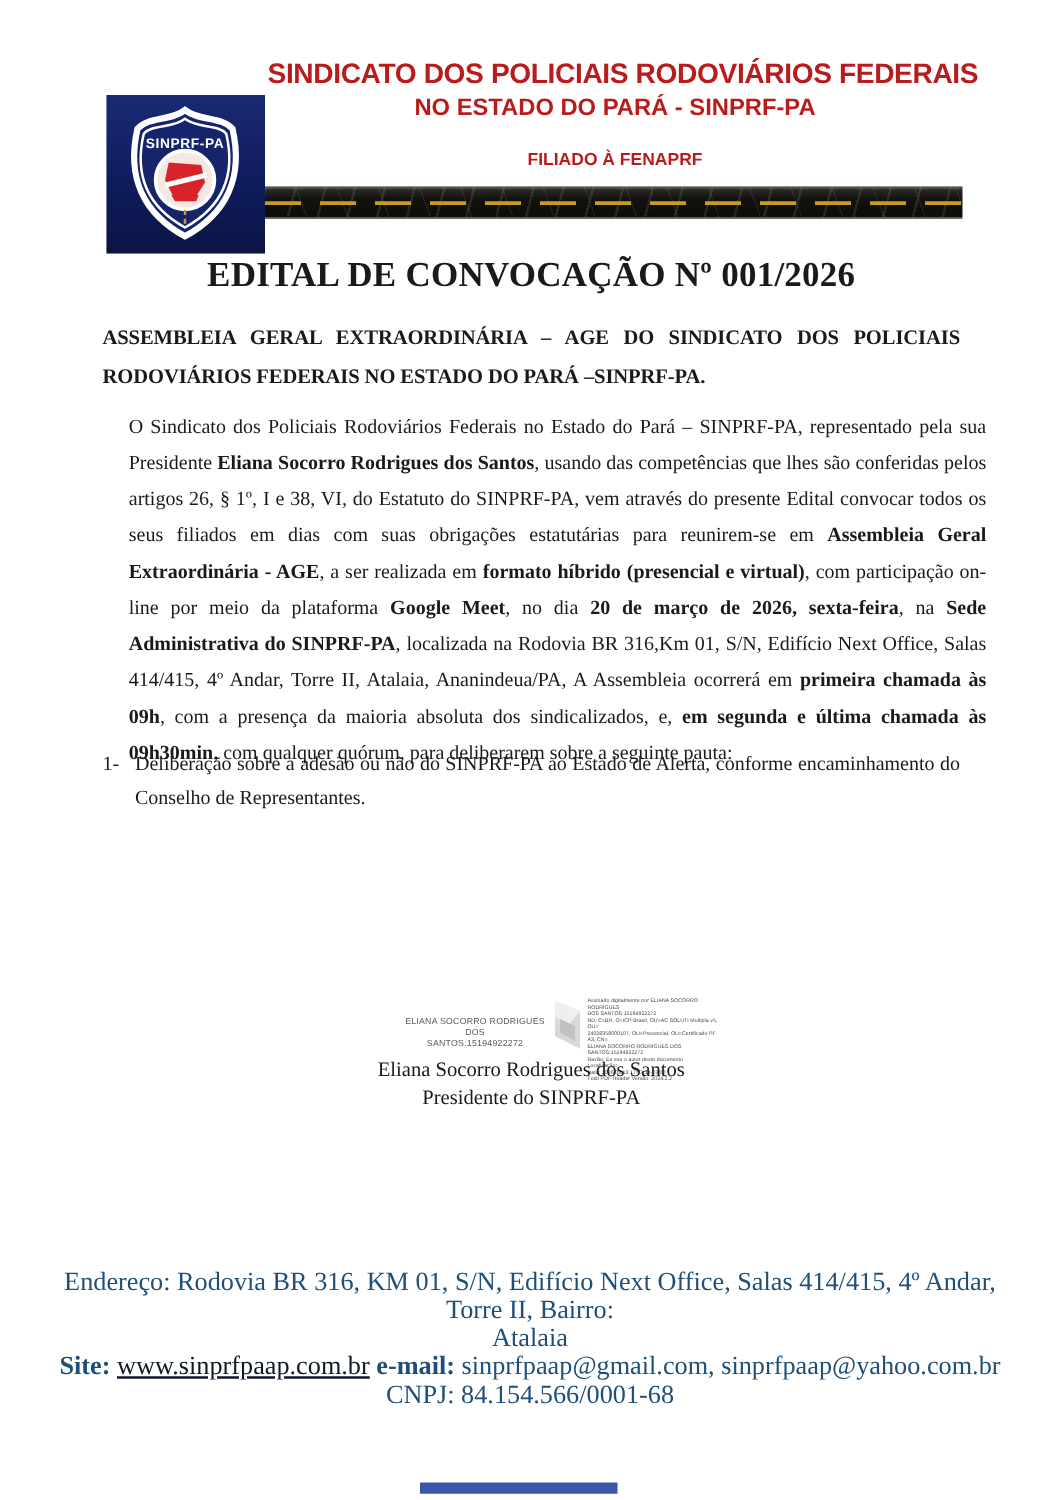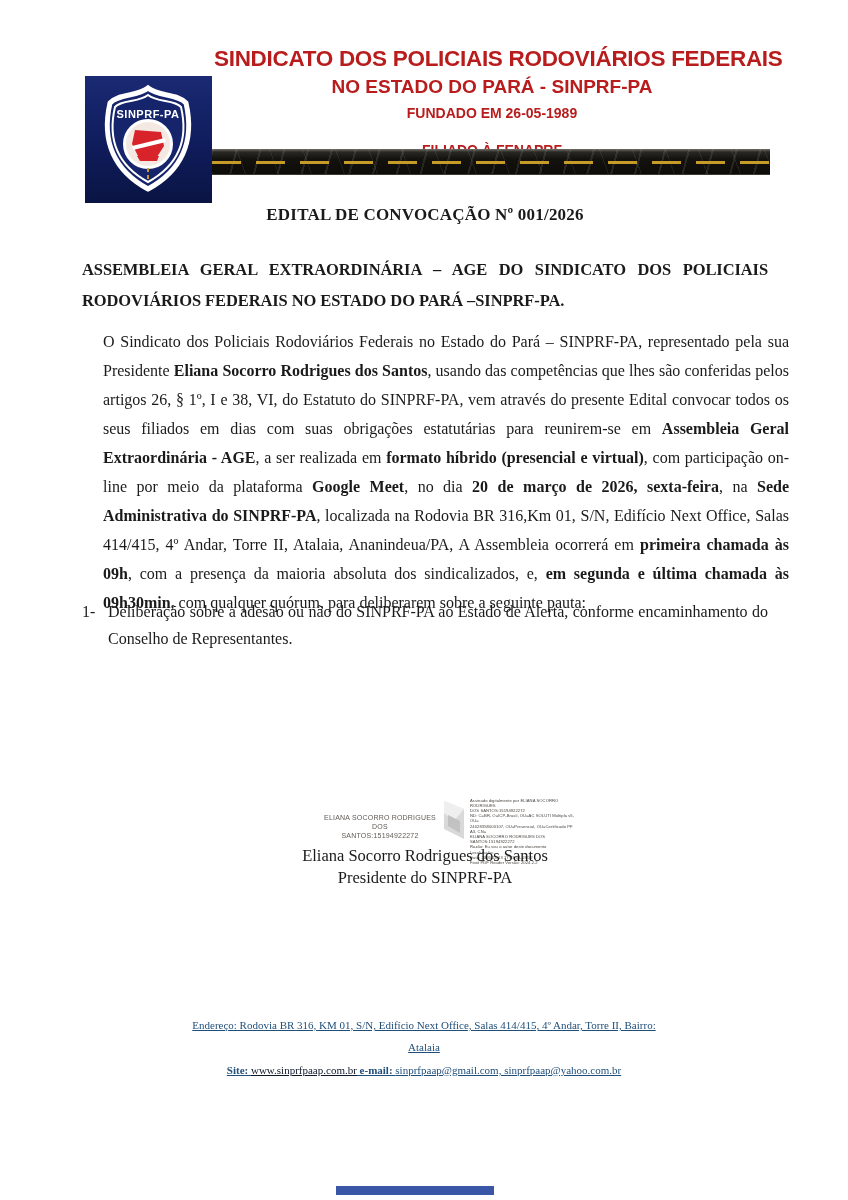--- a/index.html
+++ b/index.html
@@ -30,21 +30,21 @@
       linear-gradient(#6f6f68 0, #2a2823 12%, #14120e 40%, #0d0c09 100%);
     border-bottom:1px solid #3a3a34;
   }
   .road-line {
     position:absolute; left:0; top:12px; width:100%; height:3px;
     background:repeating-linear-gradient(90deg, #c79b28 0 29px, rgba(0,0,0,0) 29px 44px);
   }
   
   .content { position:absolute; left:82px; width:686px; }
   .doc-title {
-    top:205px; text-align:center; font-size:17px; font-weight:bold;
+    top:205px; text-align:center; font-size:28px; font-weight:bold;
     letter-spacing:0.2px;
   }
   .doc-subject {
     top:254px; text-align:justify; font-weight:bold; font-size:16.5px;
     line-height:31px; letter-spacing:-0.1px;
   }
   .doc-body {
     top:327px; text-align:justify; font-size:16px; line-height:29px;margin-left:21px;
   }
   .agenda { top:598px; display:flex; }
@@ -66,21 +66,21 @@
   .stamp-right {
     width:200px; flex:none; margin-top:5px;
     font-size:8px; line-height:10px; color:#4a4540;
     transform:scale(0.52); transform-origin:left top;
     white-space:pre-line; letter-spacing:0.1px;
   }
   .sig-block { top:845px; text-align:center; font-size:16.5px; line-height:22px; }
   
   .page-footer {
     position:absolute; left:40px; top:1014px; width:768px;
-    text-align:center; color:#1f4e79; font-size:11px; line-height:22.4px;text-decoration:underline;
+    text-align:center; color:#1f4e79; font-size:21px; line-height:22.4px;
   }
   .page-footer b { font-weight:bold; }
   .footer-link { color:#0f172a; text-decoration:underline; cursor:pointer; }
   .bottom-bar {
     position:absolute; left:336px; top:1186px; width:158px; height:9px;
     background:#3a57a7;
   }
 </style>
 </head>
 <body>
@@ -105,21 +105,20 @@
       <path d="M50 54 L76 56 L79 70 L70 84 L54 82 L47 68 Z" fill="#d8232a"></path>
       <path d="M47 70 L80 62 L81 66 L48 74 Z" fill="#ffffff"></path>
       <path d="M52 80 L74 80 L72 85 L55 85 Z" fill="#d8232a"></path>
       <line x1="63" y1="92" x2="63" y2="106" stroke="#c79b28" stroke-width="2" stroke-dasharray="4 3"></line>
     </svg>
   </div>
 
   <div class="header-text">
     <div class="ht-l1">SINDICATO DOS POLICIAIS RODOVIÁRIOS FEDERAIS</div>
     <div class="ht-l2">NO ESTADO DO PARÁ - SINPRF-PA</div>
-    <div class="ht-l3">FUNDADO EM 26-05-1989</div>
     <div class="ht-l4">FILIADO À FENAPRF</div>
   </div>
 
   <div class="road">
     <div class="road-line"></div>
   </div>
 
   <div class="content doc-title">EDITAL DE CONVOCAÇÃO Nº 001/2026</div>
 
   <div class="content doc-subject">ASSEMBLEIA GERAL EXTRAORDINÁRIA – AGE DO SINDICATO DOS POLICIAIS RODOVIÁRIOS FEDERAIS NO ESTADO DO PARÁ –SINPRF-PA.</div>
@@ -159,17 +158,18 @@
     <div>Eliana Socorro Rodrigues dos Santos</div>
     <div>Presidente do SINPRF-PA</div>
   </div>
 
   <div class="page-footer">
     <div>Endereço: Rodovia BR 316, KM 01, S/N, Edifício Next Office, Salas 414/415, 4º Andar, Torre II, Bairro:</div>
     <div>Atalaia</div>
     <div>
       <b>Site: </b><span class="footer-link">www.sinprfpaap.com.br</span><b> e-mail: </b><span>sinprfpaap@gmail.com, sinprfpaap@yahoo.com.br</span>
     </div>
+    <div>CNPJ: 84.154.566/0001-68</div>
   </div>
 
   <div class="bottom-bar"></div>
 
 </div>
 
 </body></html>

